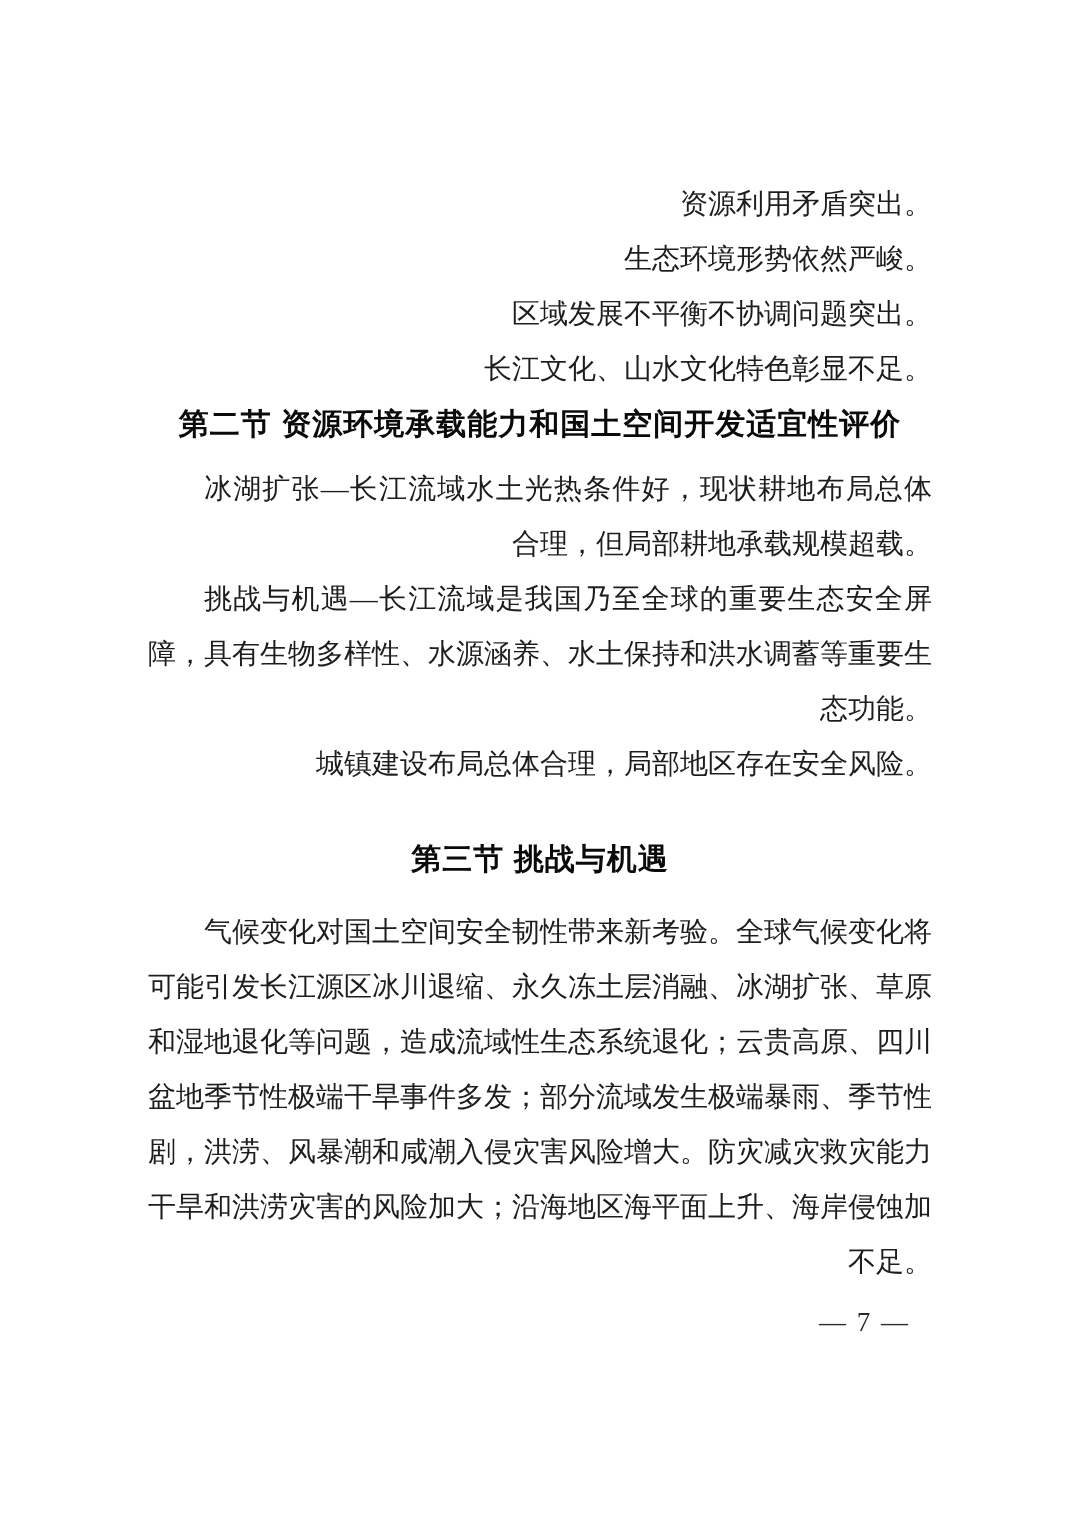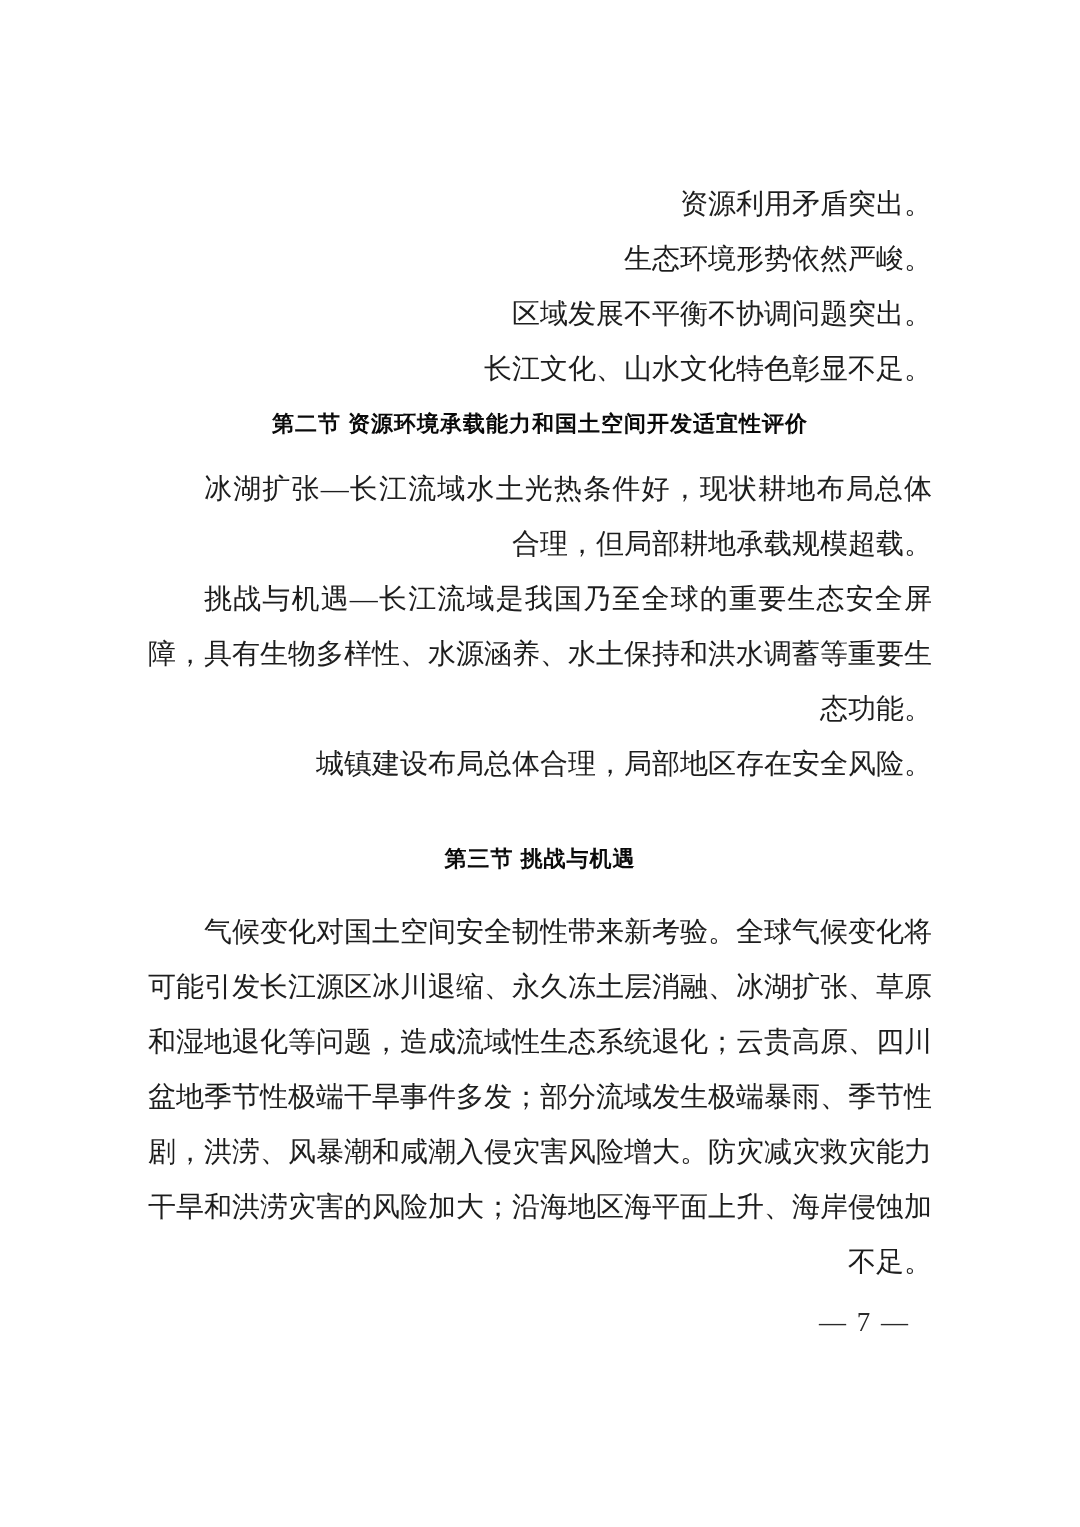--- a/index.html
+++ b/index.html
@@ -33,21 +33,21 @@
   .line.indent {
     text-indent: 56px;
   }
   .line.full {
     text-align: justify;
     text-align-last: justify;
   }
   .heading {
     font-family: "Liberation Sans", sans-serif;
     font-weight: 700;
-    font-size: 22px;
+    font-size: 30px;
     line-height: 55px;
     color: #0a0a0a;
     text-align: center;
     letter-spacing: 1px;
     margin: 0 0 10px 0;
   }
   .heading.h3 {
     margin-top: 40px;
     margin-bottom: 18px;
   }

